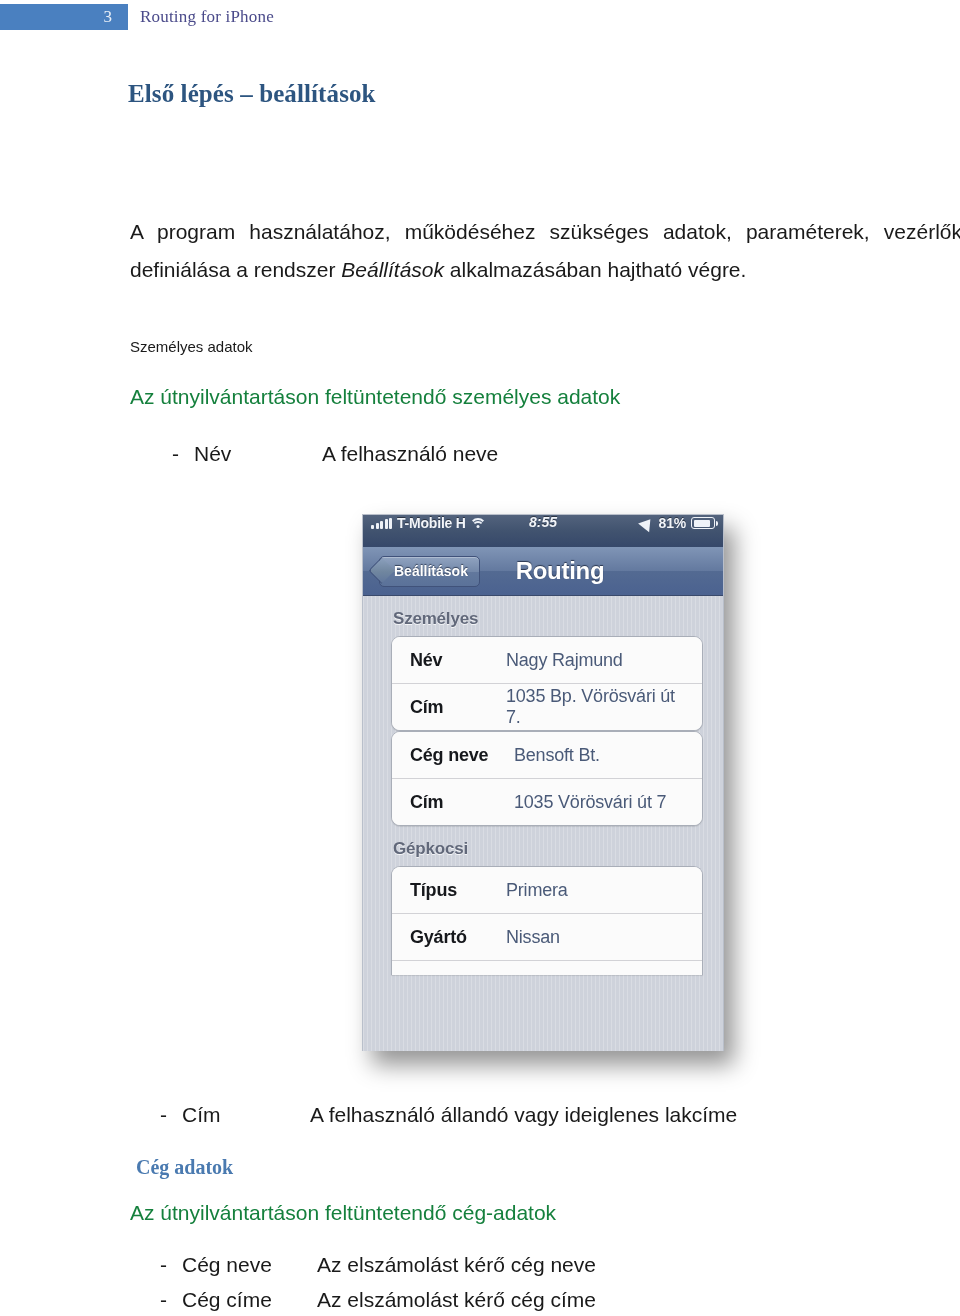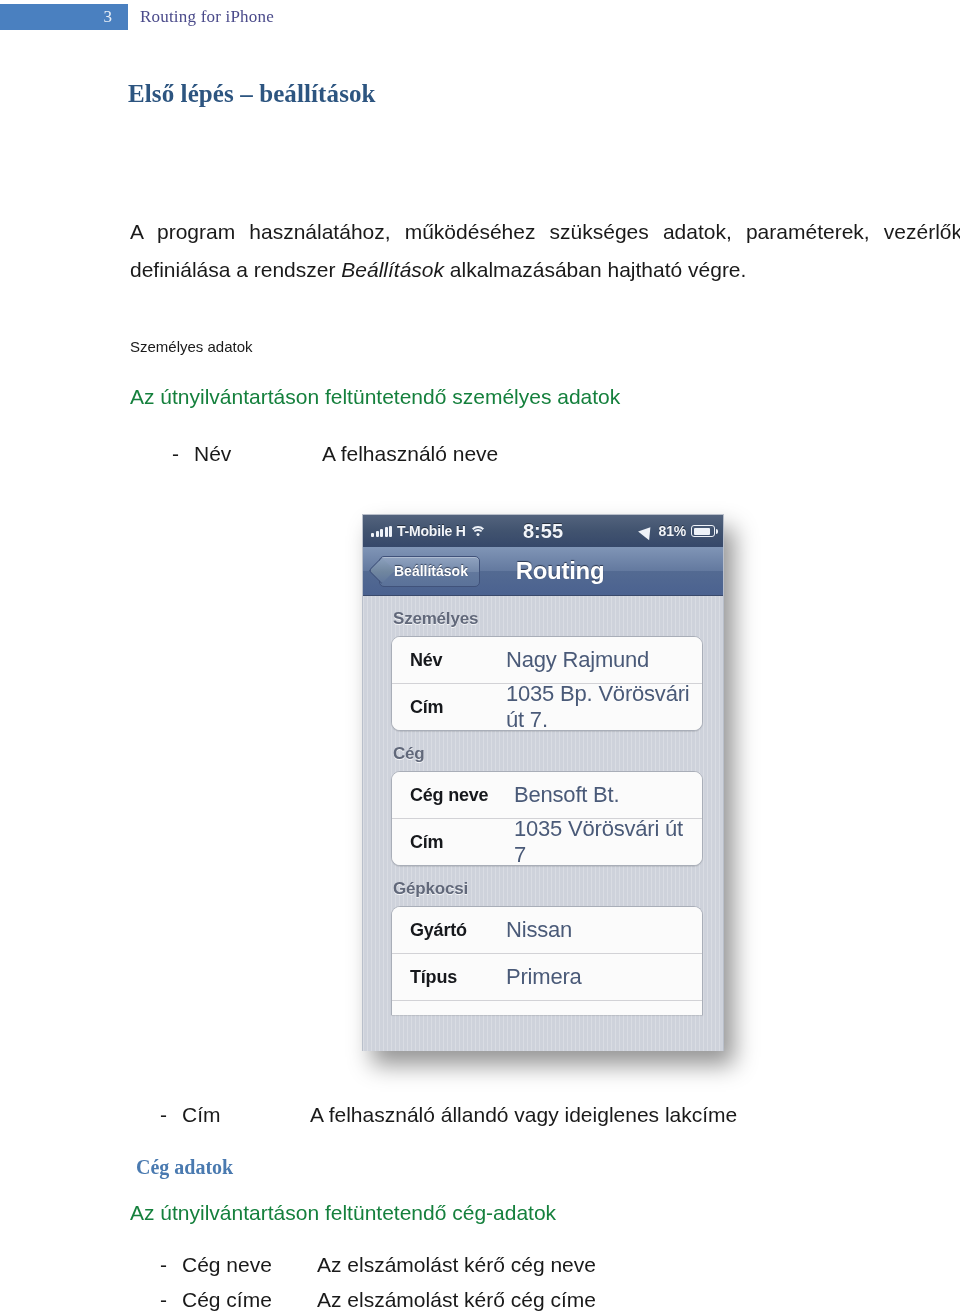--- a/index.html
+++ b/index.html
@@ -146,39 +146,40 @@
     border-left: 1px solid #b9bfca;
     border-top: 1px solid #b9bfca;
     border-right: 1px solid #b9bfca;
   }
 
   .status-bar {
     position: relative;
     height: 14px;
     background: linear-gradient(to bottom, #53637d 0%, #41536f 50%, #36486a 100%);
     display: flex;
-    align-items: center;
+    align-items: flex-end;
     padding: 16px 8px;
     box-sizing: border-box;
   }
   .sb-left { display: flex; align-items: center; gap: 5px; flex: 0 0 auto; }
   .sb-center { position: absolute; left: 0; right: 0; text-align: center; pointer-events: none; }
   .sb-right { display: flex; align-items: center; gap: 5px; margin-left: auto; flex: 0 0 auto; }
   .sb-text {
     color: #f2f5fa;
     font-size: 14px;
     font-weight: bold;
     letter-spacing: -0.2px;
     text-shadow: 0 -1px 0 rgba(0,0,0,0.45);
   }
   .sb-time {
     color: #f2f5fa;
-    font-size: 20px;
+    font-size: 14px;
     font-weight: bold;
     text-shadow: 0 -1px 0 rgba(0,0,0,0.45);
+    font-style: italic;
   }
   .signal-bars { display: flex; align-items: flex-end; gap: 1.5px; height: 11px; }
   .signal-bars i {
     display: block;
     width: 3px;
     background: #eef2f8;
     border-radius: 1px;
   }
   .signal-bars i:nth-child(1) { height: 4px; }
   .signal-bars i:nth-child(2) { height: 6px; }
@@ -332,21 +333,21 @@
   .row-label {
     font-size: 18px;
     font-weight: bold;
     color: #16181c;
     width: 96px;
     flex: 0 0 auto;
     letter-spacing: -0.2px;
   }
   .row-label.wide { width: 104px; }
   .row-value {
-    font-size: 22px;
+    font-size: 18px;
     color: #4a5a78;
     letter-spacing: -0.2px;
   }
   .row-stub { height: 14px; background: #fbfbfb; }
 </style>
 </head>
 <body>
 
 <div class="page-header">
   <div class="header-rule"></div>
@@ -414,42 +415,41 @@
         <div class="row">
           <span class="row-label">Név</span>
           <span class="row-value">Nagy Rajmund</span>
         </div>
         <div class="row">
           <span class="row-label">Cím</span>
           <span class="row-value">1035 Bp. Vörösvári út 7.</span>
         </div>
       </div>
 
-      <div class="group-header">Cég</div>
       <div class="group-card">
         <div class="row">
           <span class="row-label wide">Cég neve</span>
           <span class="row-value">Bensoft Bt.</span>
         </div>
         <div class="row">
           <span class="row-label wide">Cím</span>
           <span class="row-value">1035 Vörösvári út 7</span>
         </div>
       </div>
 
       <div class="group-header">Gépkocsi</div>
       <div class="group-card clipped">
         <div class="row">
+          <span class="row-label">Típus</span>
+          <span class="row-value">Primera</span>
+        </div>
+        <div class="row">
           <span class="row-label">Gyártó</span>
           <span class="row-value">Nissan</span>
         </div>
-        <div class="row">
-          <span class="row-label">Típus</span>
-          <span class="row-value">Primera</span>
-        </div>
         <div class="row-stub"></div>
       </div>
 
     </div>
   </div>
 
   <div class="bullet-row" style="left:160px; top:1103px">
     <span class="dash">-</span><span class="term" style="width:128px">Cím</span><span class="desc">A felhasználó állandó vagy ideiglenes lakcíme</span>
   </div>
 

